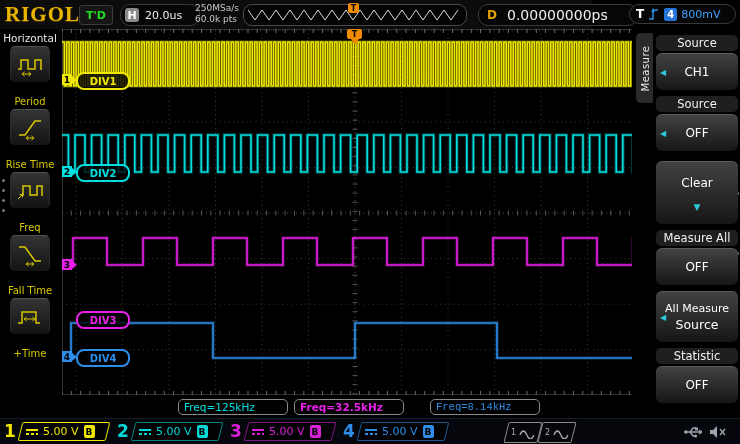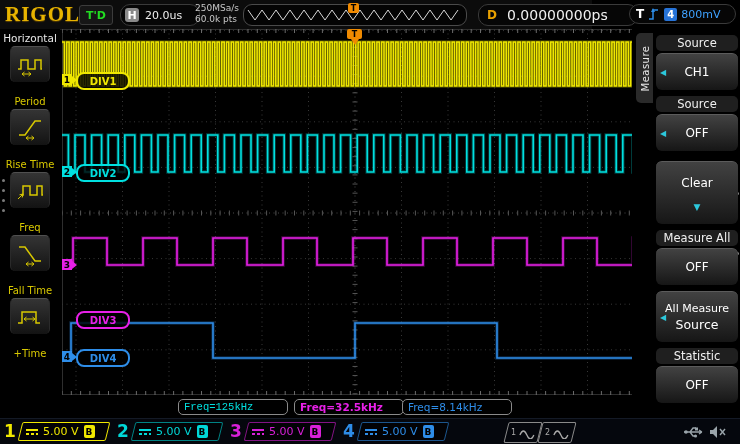--- a/index.html
+++ b/index.html
@@ -473,23 +473,23 @@
     <div class="ch-ptr" id="ptr2" style="top: 230px; background: rgb(232, 32, 232); border-left-color: rgb(232, 32, 232); color: rgb(0, 0, 0);">3</div>
     <div class="ch-ptr" id="ptr3" style="top: 322px; background: rgb(46, 141, 232); border-left-color: rgb(46, 141, 232); color: rgb(0, 0, 0);">4</div>
 
     <div class="div-label" id="lbl0" style="top: 43px; border-color: rgb(240, 232, 0); color: rgb(240, 232, 0);">DIV1</div>
     <div class="div-label" id="lbl1" style="top: 135px; border-color: rgb(0, 224, 224); color: rgb(0, 224, 224);">DIV2</div>
     <div class="div-label" id="lbl2" style="top: 240px; border-color: rgb(232, 32, 232); color: rgb(232, 32, 232); margin-top: 42px;">DIV3</div>
     <div class="div-label" id="lbl3" style="top: 320px; border-color: rgb(46, 141, 232); color: rgb(46, 141, 232);">DIV4</div>
   </main>
 
   <div class="meas-row">
-    <div class="meas-box" id="meas1" style="left: 116px; color: rgb(0, 224, 224); font-family: Liberation Mono, monospace;">Freq=125kHz</div>
+    <div class="meas-box" id="meas1" style="left: 116px; color: rgb(0, 224, 224);">Freq=125kHz</div>
     <div class="meas-box" id="meas2" style="left: 232px; color: rgb(232, 32, 232); font-weight: bold;">Freq=32.5kHz</div>
-    <div class="meas-box" id="meas3" style="left: 340px; color: rgb(46, 141, 232);">Freq=8.14kHz</div>
+    <div class="meas-box" id="meas3" style="left: 368px; color: rgb(46, 141, 232); font-family: Liberation Mono, monospace;">Freq=8.14kHz</div>
   </div>
 
   <aside class="rightbar">
     <div class="measure-tab">
         <span>Measure</span>
       </div>
     <div class="side-dot" style="top:163px"></div>
     <div class="side-dot" style="top:223px"></div>
 
     <div class="rm-col">

